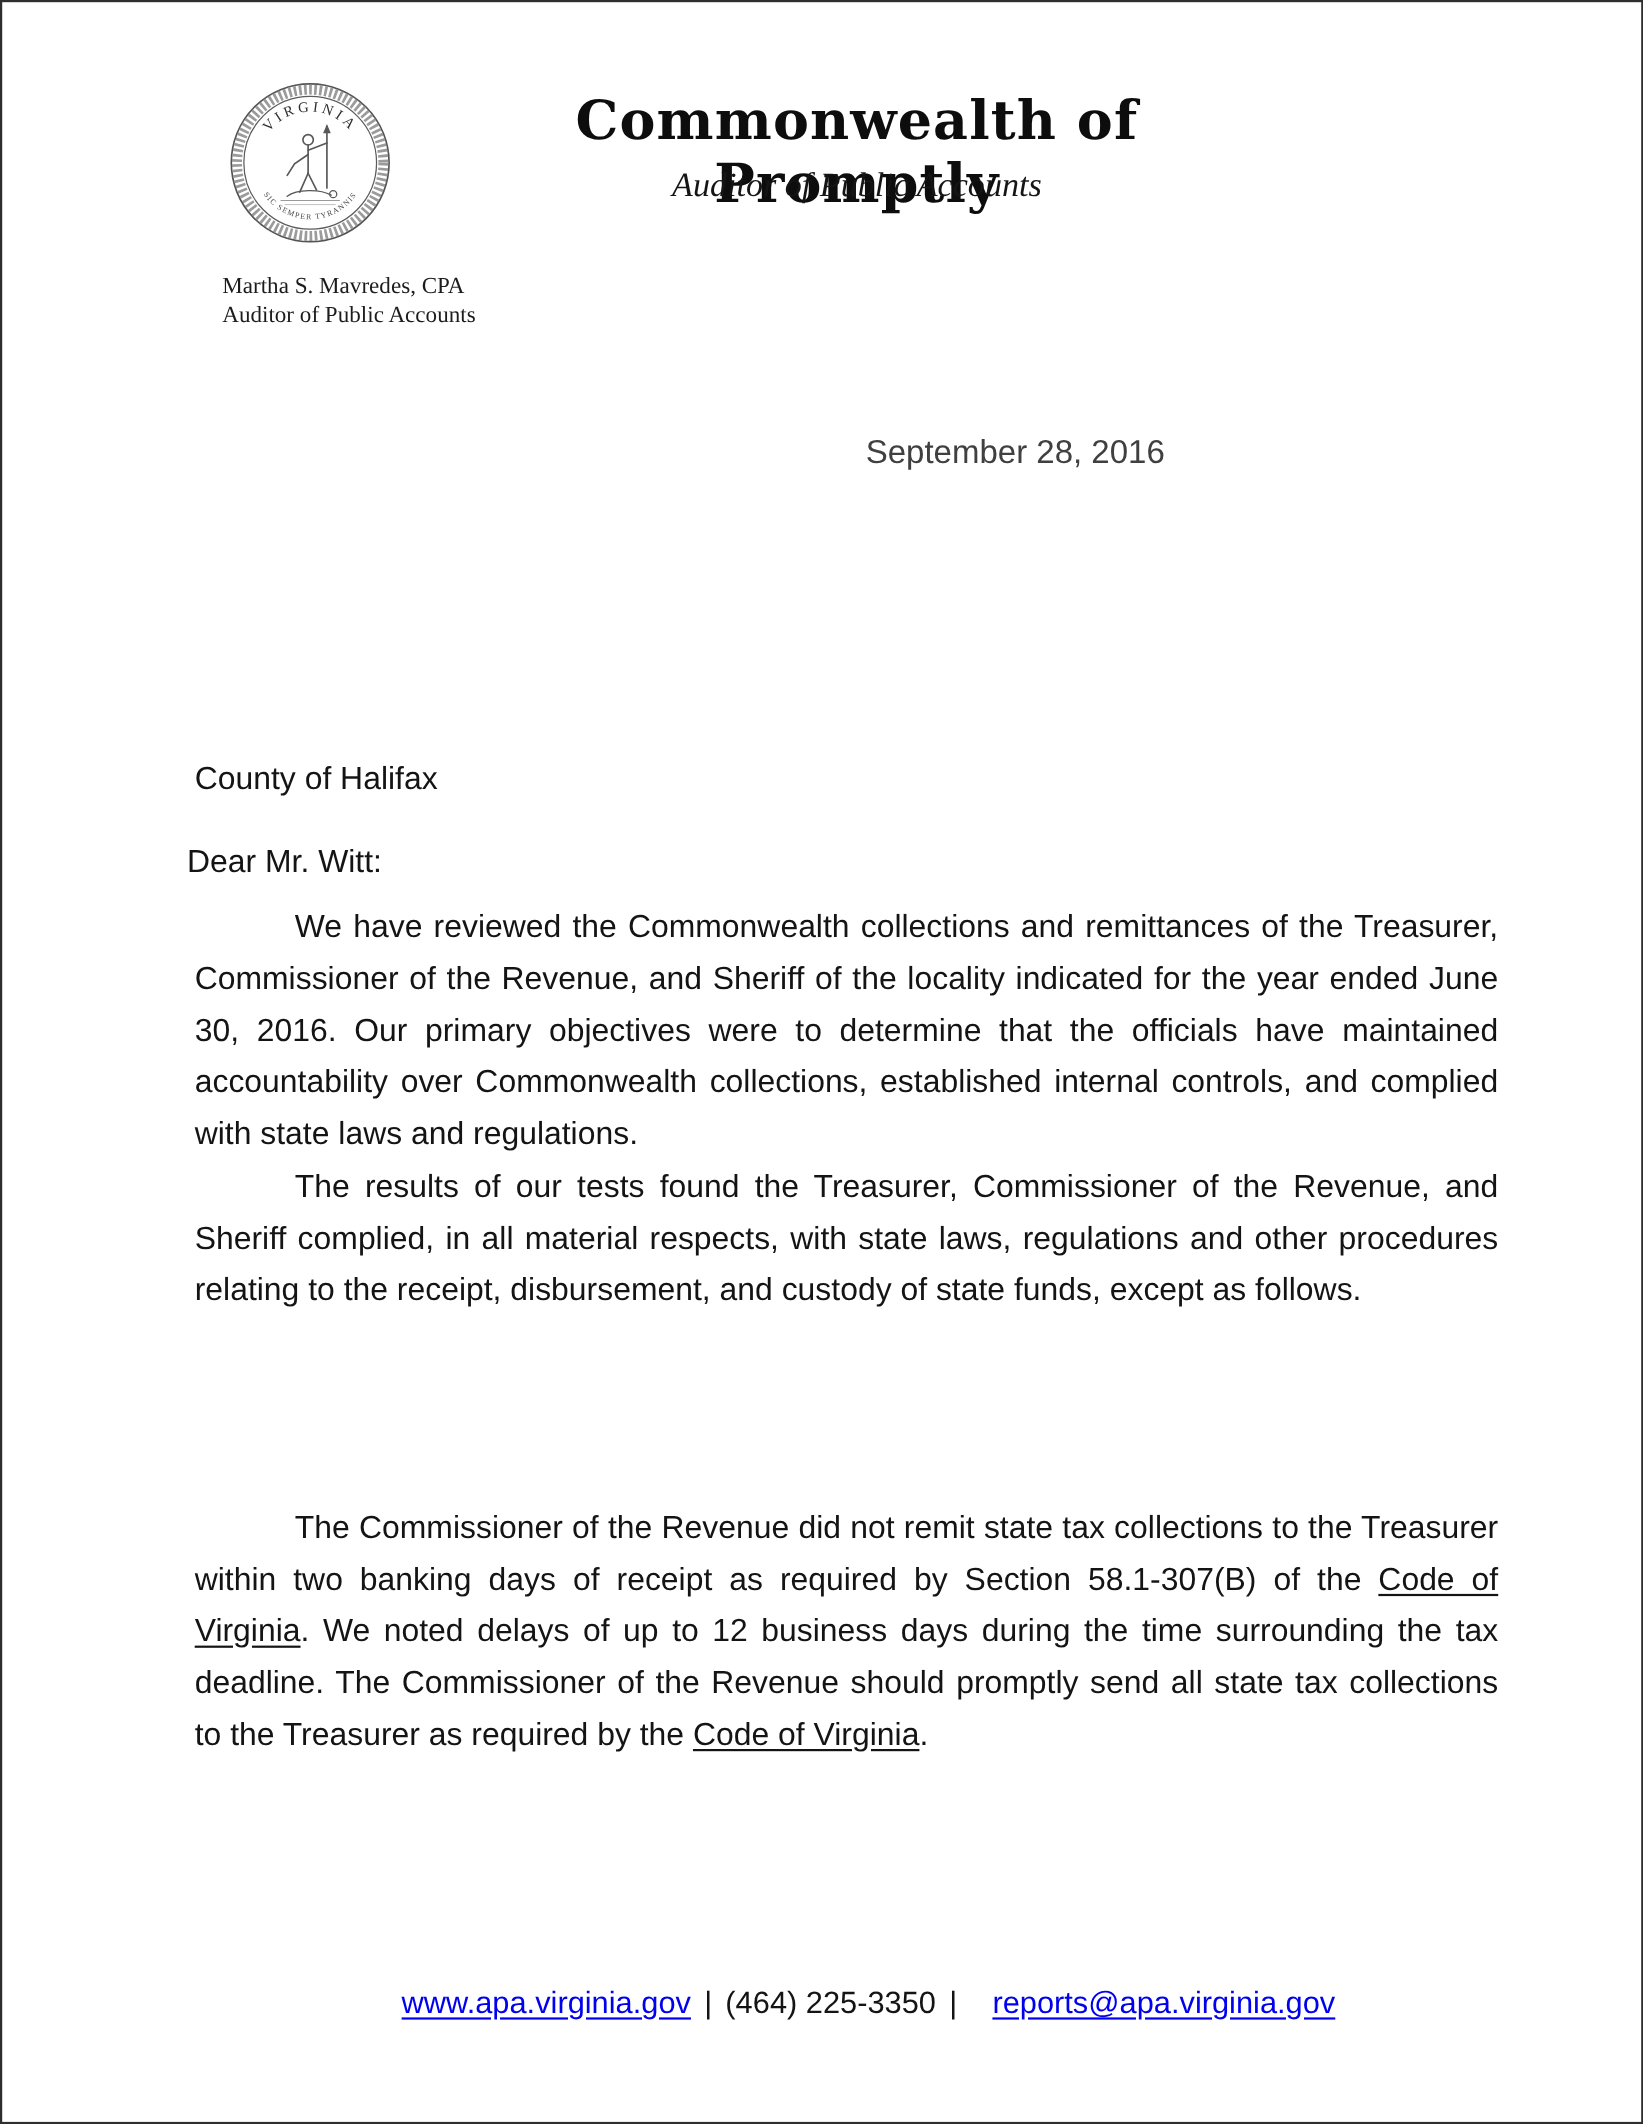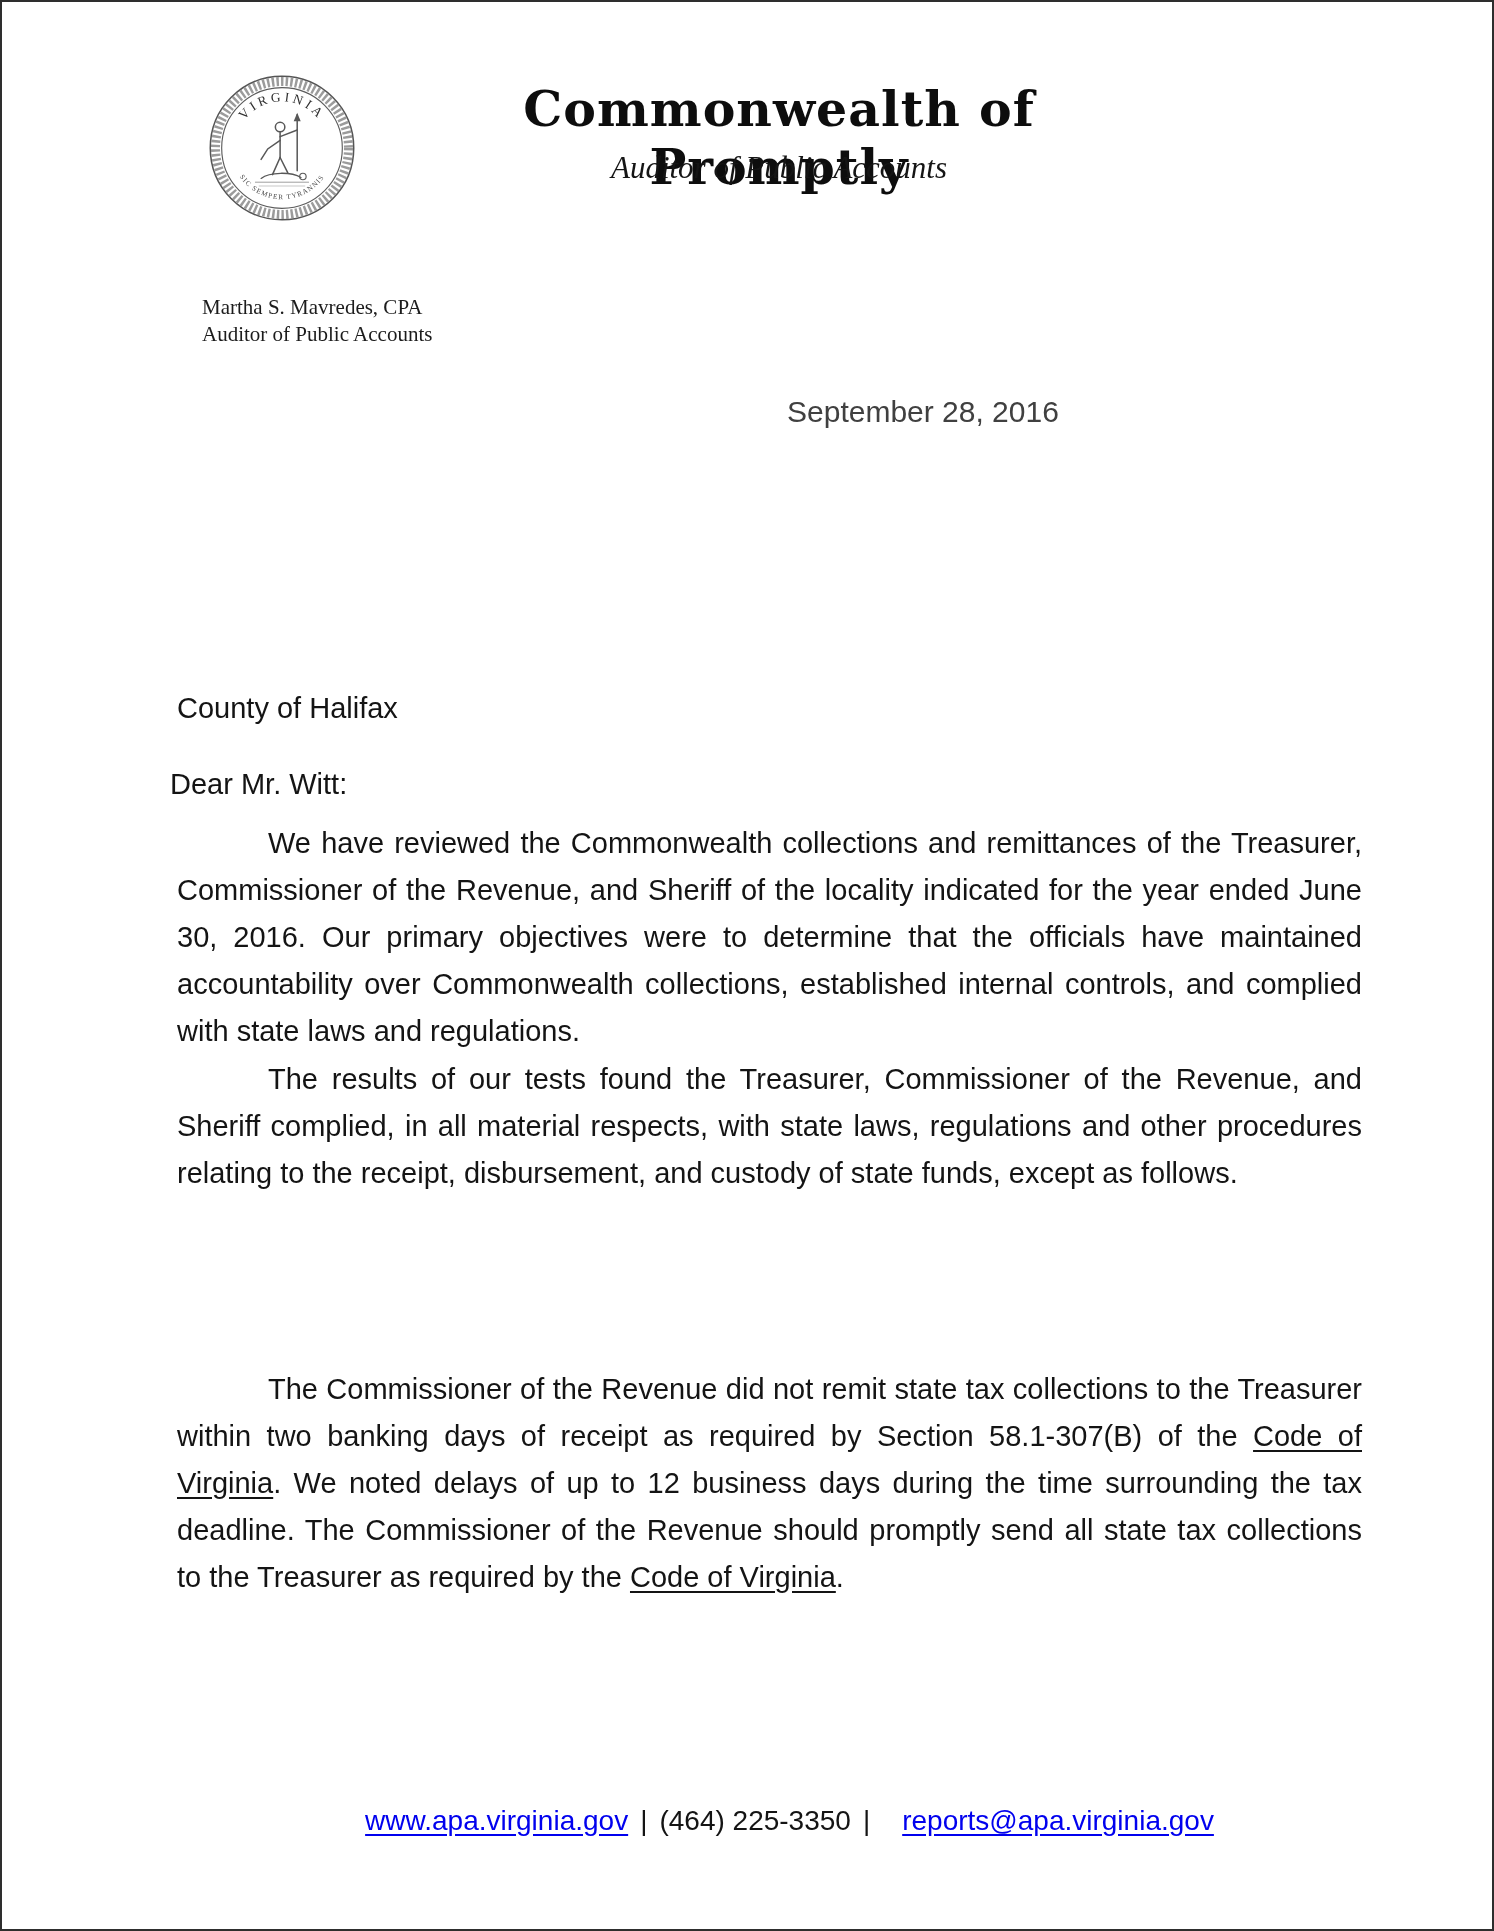--- a/index.html
+++ b/index.html
@@ -23,21 +23,21 @@
   }
   .lh-subtitle{
     position:absolute;left:390px;top:148px;width:774px;
     text-align:center;
     font-family:"Liberation Serif",serif;
     font-style:italic;font-size:31px;color:#151515;
   }
   .lh-left{
     position:absolute;left:200px;top:244px;
     font-family:"Liberation Serif",serif;
-    font-size:21px;line-height:27px;color:#1c1c1c;margin-top:48px;
+    font-size:21px;line-height:27px;color:#1c1c1c;
   }
   .lh-right{
     position:absolute;right:154px;top:244px;
     text-align:right;
     font-family:"Liberation Serif",serif;
     font-size:21px;line-height:27px;color:#1c1c1c;
   }
   
   .date{
     position:absolute;left:785px;top:393px;

